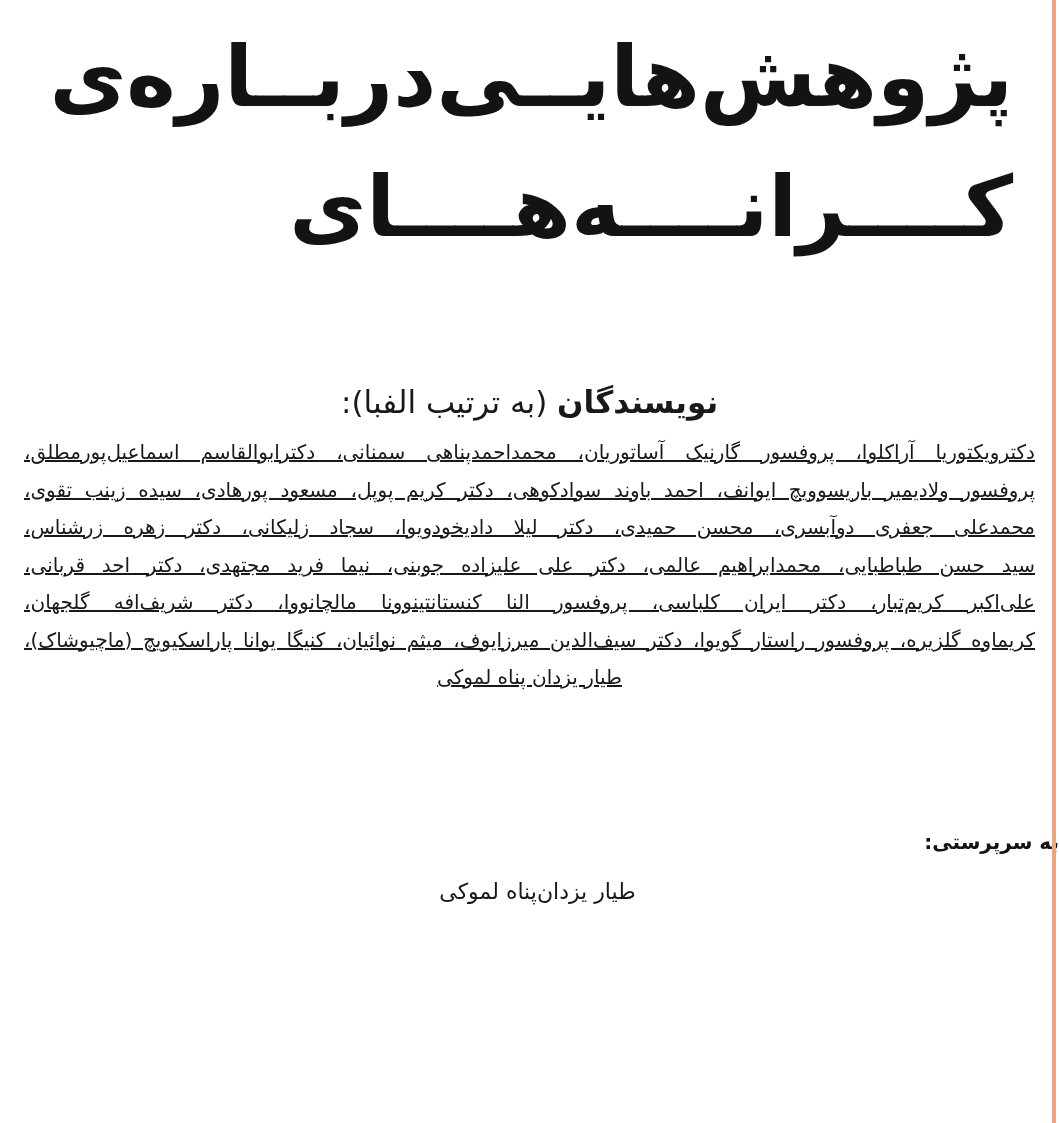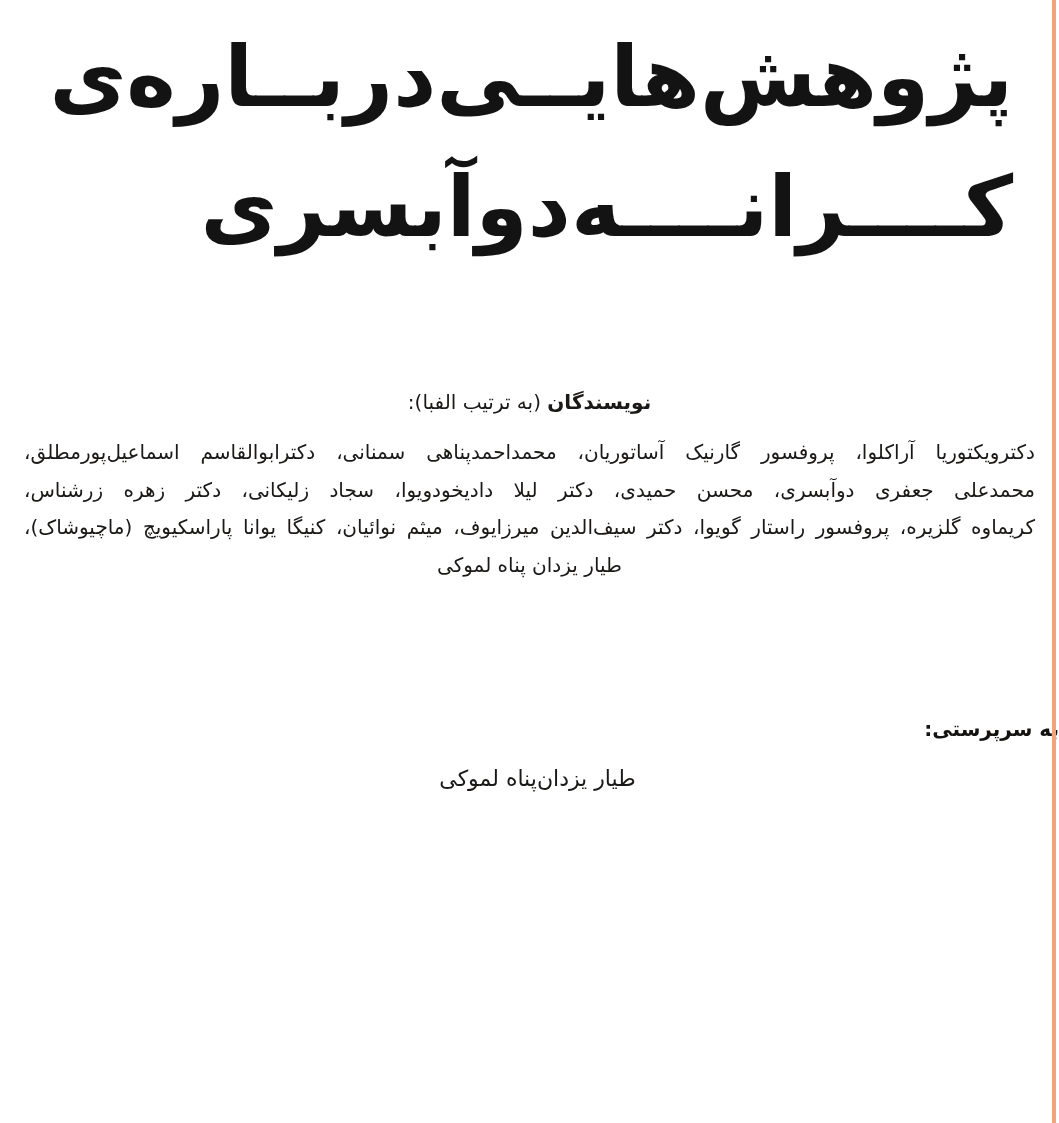--- a/index.html
+++ b/index.html
@@ -33,29 +33,30 @@
     font-weight: bold;
     font-size: 84px;
     line-height: 130px;
     color: #131313;
     white-space: nowrap;
     margin-left: 12px;
   }
   .authors-heading {
     margin: 112px 26px 0 26px;
     text-align: center;
-    font-size: 20px;
+    font-size: 31px;
     line-height: 36px;
     color: #1b1917;
   }
   .authors-heading .bold {
     font-weight: bold;
   }
   .author-lines {
     margin: 14px 24px 0 24px;
+    text-decoration: underline;
   }
   .author-line {
     margin: 0;
     font-size: 20px;
     line-height: 37.5px;
     text-align: justify;
     text-align-last: justify;
     color: #1b1917;
   }
   .author-line.center {
@@ -81,28 +82,31 @@
 </style>
 </head>
 <body>
 
 <div class="page">
 
   <div class="edge-line"></div>
 
   <header class="title-block">
     <div class="title-line">پژوهش‌هایــی‌دربــاره‌ی</div>
-    <div class="title-line">کــــرانــــه‌دوآبسری</div>
+    <div class="title-line">کــــرانــــه‌هــــای</div>
   </header>
 
   <section>
     <p class="authors-heading"><span class="bold">نویسندگان</span><span> (به ترتیب الفبا):</span></p>
     <div class="author-lines">
       <p class="author-line">دکترویکتوریا آراکلوا، پروفسور گارنیک آساتوریان، محمداحمدپناهی سمنانی، دکترابوالقاسم اسماعیل‌پورمطلق،</p>
+      <p class="author-line">پروفسور ولادیمیر باریسوویچ ایوانف، احمد باوند سوادکوهی، دکتر کریم پوپل، مسعود پورهادی، سیده زینب تقوی،</p>
       <p class="author-line">محمدعلی جعفری دوآبسری، محسن حمیدی، دکتر لیلا دادیخودویوا، سجاد زلیکانی، دکتر زهره زرشناس،</p>
+      <p class="author-line">سید حسن طباطبایی، محمدابراهیم عالمی، دکتر علی علیزاده جوبنی، نیما فرید مجتهدی، دکتر احد قربانی،</p>
+      <p class="author-line">علی‌اکبر کریم‌تبار، دکتر ایران کلباسی، پروفسور النا کنستانتینوونا مالچانووا، دکتر شریف‌افه گلجهان،</p>
       <p class="author-line">کریماوه گلزیره، پروفسور راستار گویوا، دکتر سیف‌الدین میرزایوف، میثم نوائیان، کنیگا یوانا پاراسکیویچ (ماچیوشاک)،</p>
       <p class="author-line center">طیار یزدان پناه لموکی</p>
     </div>
   </section>
 
   <section>
     <p class="sup-heading">به سرپرستی:</p>
     <p class="sup-name">طیار یزدان‌پناه لموکی</p>
   </section>
 

